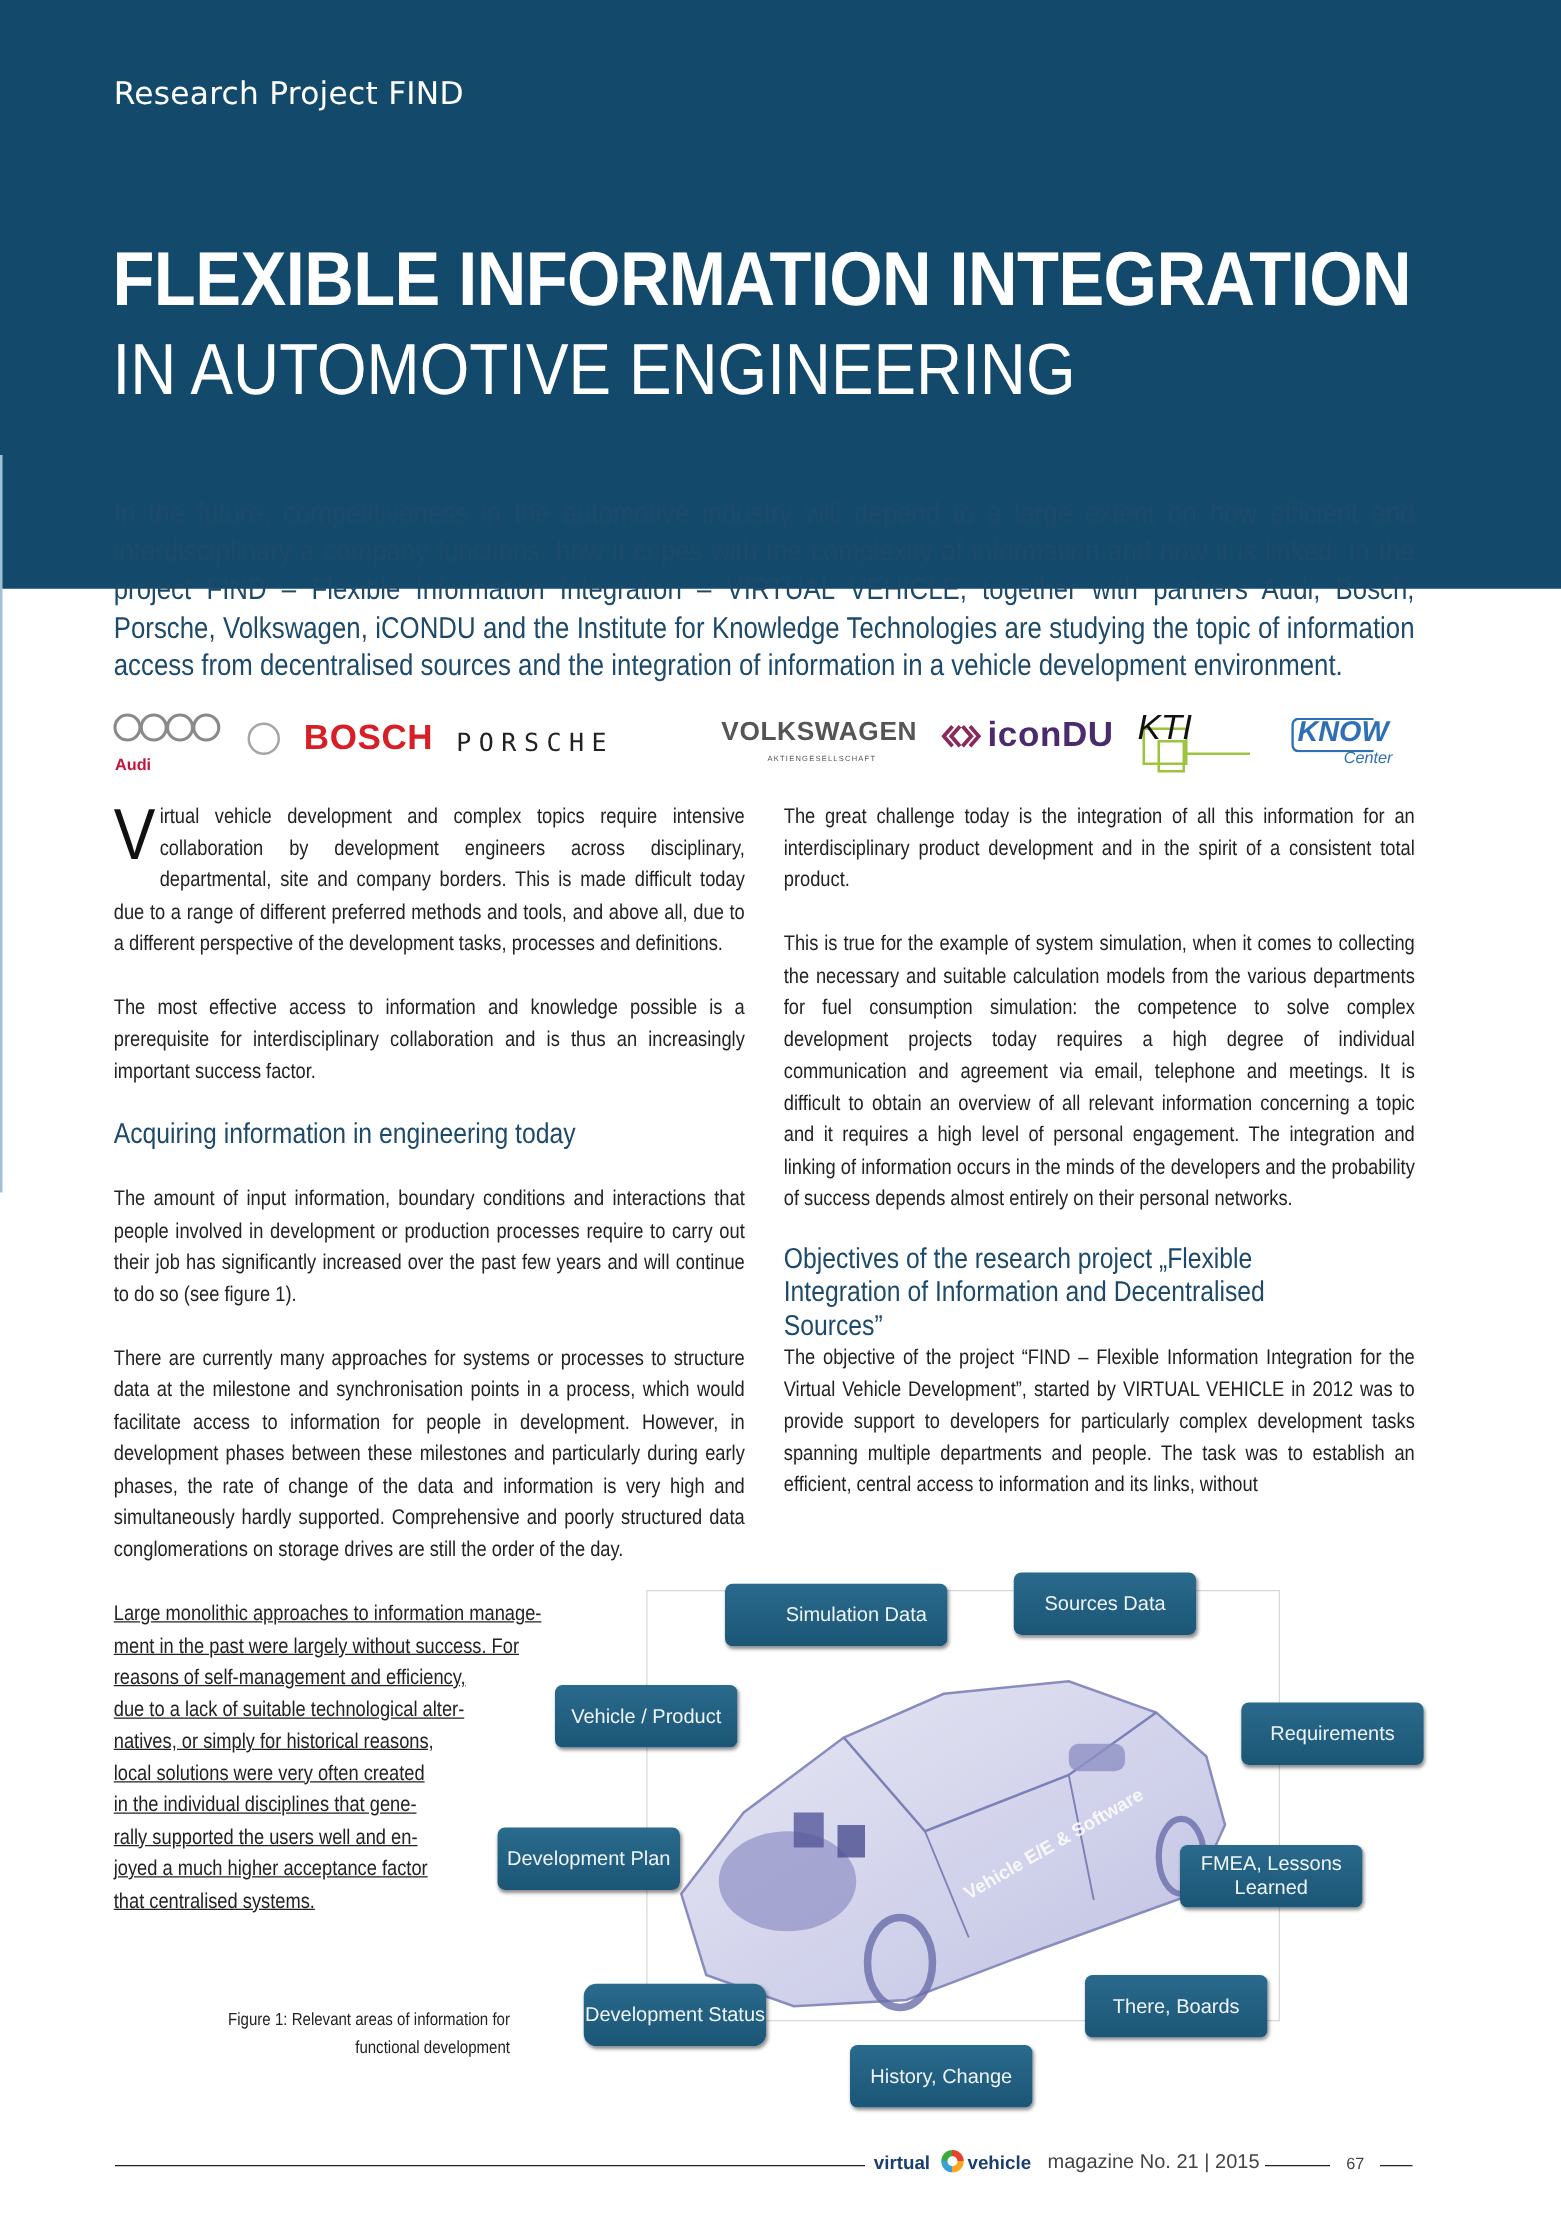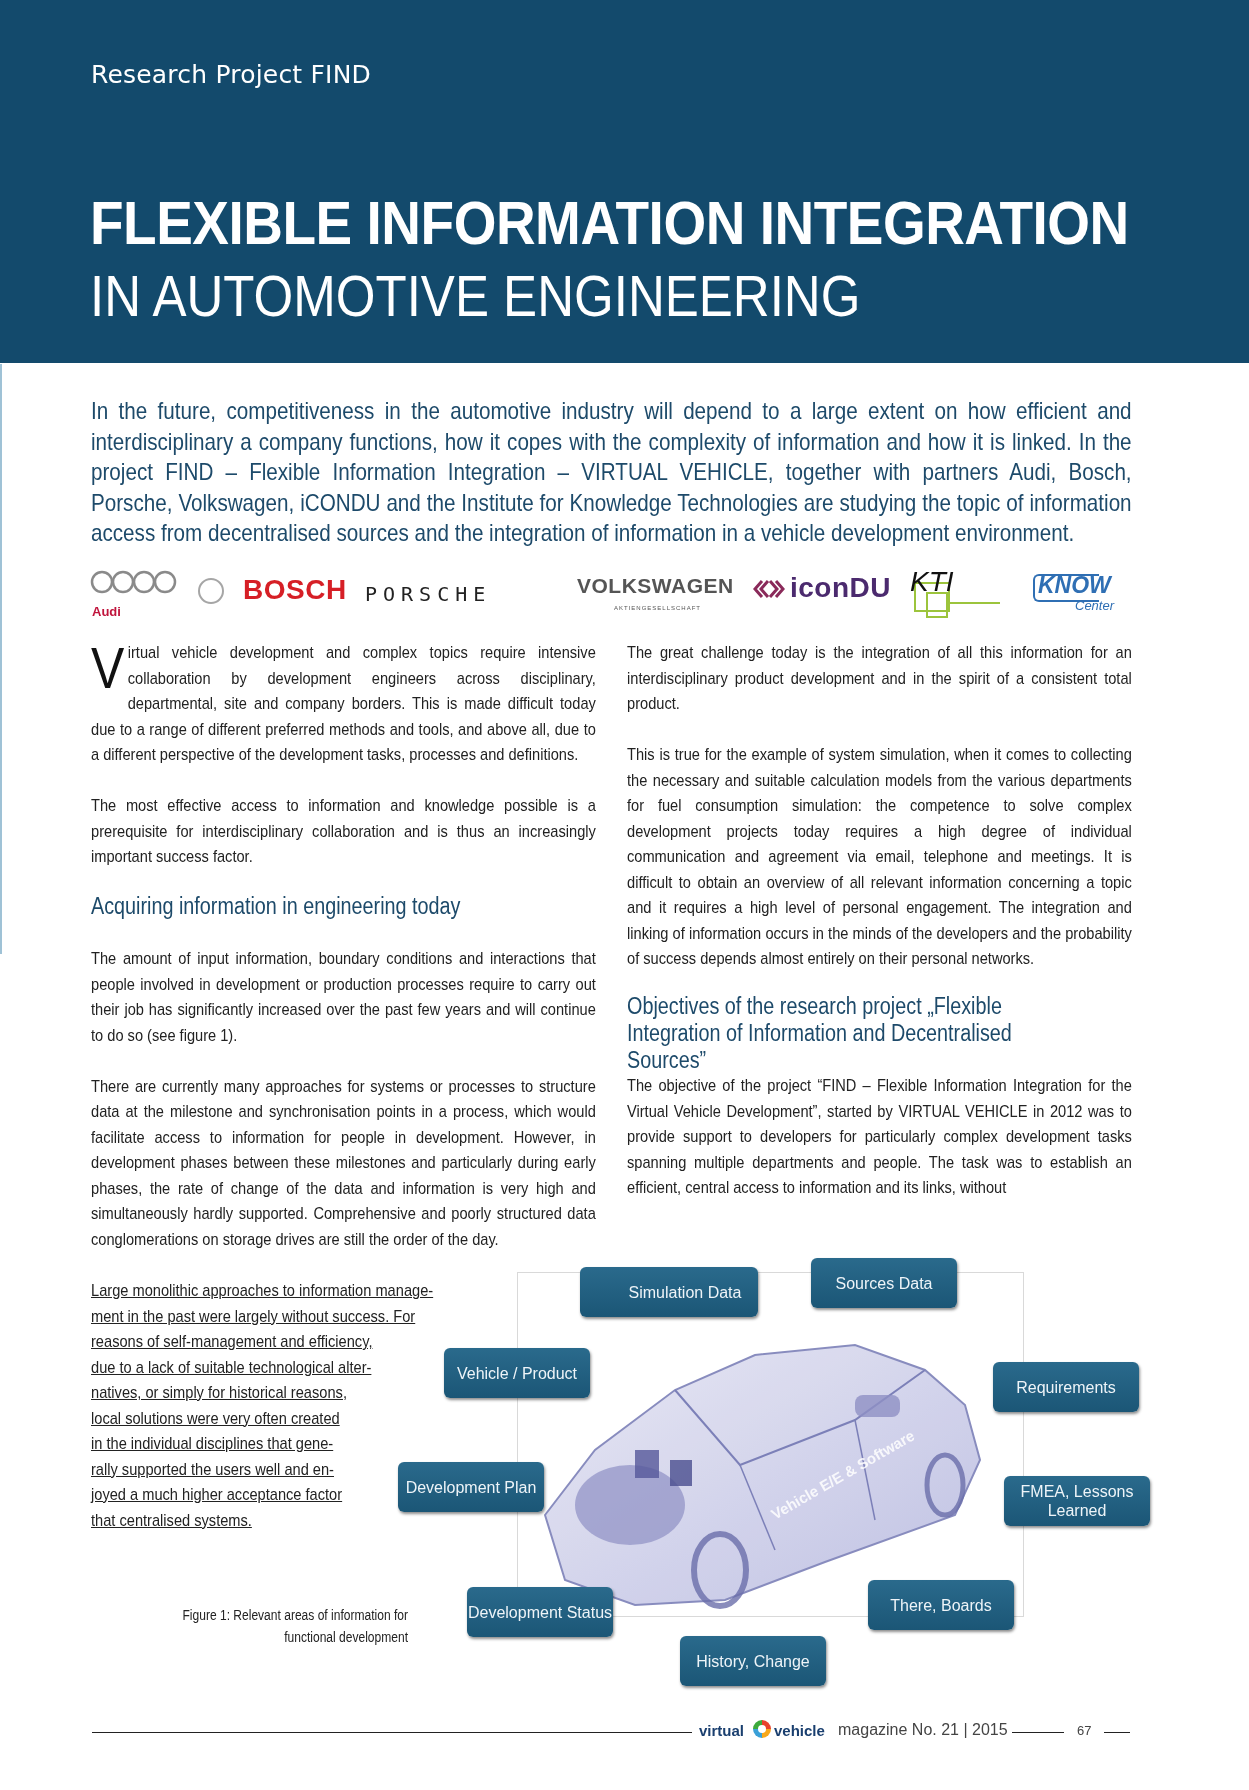--- a/index.html
+++ b/index.html
@@ -1,18 +1,18 @@
 <!DOCTYPE html>
 <html><head>
 <meta charset="utf-8">
 <style>
   html, body { margin:0; padding:0; background:#ffffff; }
   body { width:1249px; height:1790px; position:relative; overflow:hidden;
          font-family:"Liberation Sans", sans-serif; color:#1a1a1a; }
-  .header { position:absolute; left:0; top:0; width:1249px; height:363px; background:#134a6c; }
+  .header { position:absolute; left:0; top:0; width:1249px; height:471px; background:#134a6c; }
   .kicker { position:absolute; left:91px; top:60px; font-family:"DejaVu Sans", sans-serif;
             font-size:25px; color:#ffffff; letter-spacing:0.2px; }
   .title1 { position:absolute; left:90px; top:188px; font-family:"Liberation Sans", sans-serif;
             font-size:61px; font-weight:bold; color:#ffffff; transform:scaleX(0.9); transform-origin:left top;
             letter-spacing:-0.5px; white-space:nowrap; }
   .title2 { position:absolute; left:90px; top:262px; font-family:"Liberation Sans", sans-serif;
             font-size:58px; color:#ffffff; transform:scaleX(0.88); transform-origin:left top; white-space:nowrap; }
   .leftbar { position:absolute; left:0; top:364px; width:2px; height:590px; background:#9fc2d6; }
 
   .intro { position:absolute; left:91px; top:396px; width:1041px; font-size:24px; line-height:30.5px;
@@ -163,22 +163,22 @@
   <ellipse cx="420" cy="185" rx="18" ry="30" fill="none" stroke="#6a6eaa" stroke-width="5" opacity="0.8"></ellipse>
   <rect x="330" y="95" width="45" height="22" rx="8" fill="#8e90c4" opacity="0.8"></rect>
   <text x="250" y="220" transform="rotate(-30 250 220)" font-family="Liberation Sans, sans-serif" font-size="15" font-weight="bold" fill="#ffffff" opacity="0.85">Vehicle E/E &amp; Software</text>
 </svg>
 
 <div class="tag" style="left:580px; top:1267px;padding-left:32px;">Simulation Data</div>
 <div class="tag" style="left:811px; top:1258px;">Sources Data</div>
 <div class="tag" style="left:444px; top:1348px;">Vehicle / Product</div>
 <div class="tag" style="left:993px; top:1362px;">Requirements</div>
 <div class="tag" style="left:398px; top:1462px;">Development Plan</div>
-<div class="tag" style="left:1004px; top:1476px;">FMEA, Lessons Learned</div>
-<div class="tag" style="left:467px; top:1587px;">Development Status</div>
+<div class="tag" style="left:944px; top:1476px;">FMEA, Lessons Learned</div>
+<div class="tag" style="left:467px; top:1587px;border-radius:10px;">Development Status</div>
 <div class="tag" style="left:868px; top:1580px;">There, Boards</div>
 <div class="tag" style="left:680px; top:1636px;">History, Change</div>
 
 <div class="caption">
   <div class="narrow" style="transform-origin:right top; width:288px;">
     <div>Figure 1: Relevant areas of information for</div>
     <div>functional development</div>
   </div>
 </div>
 

